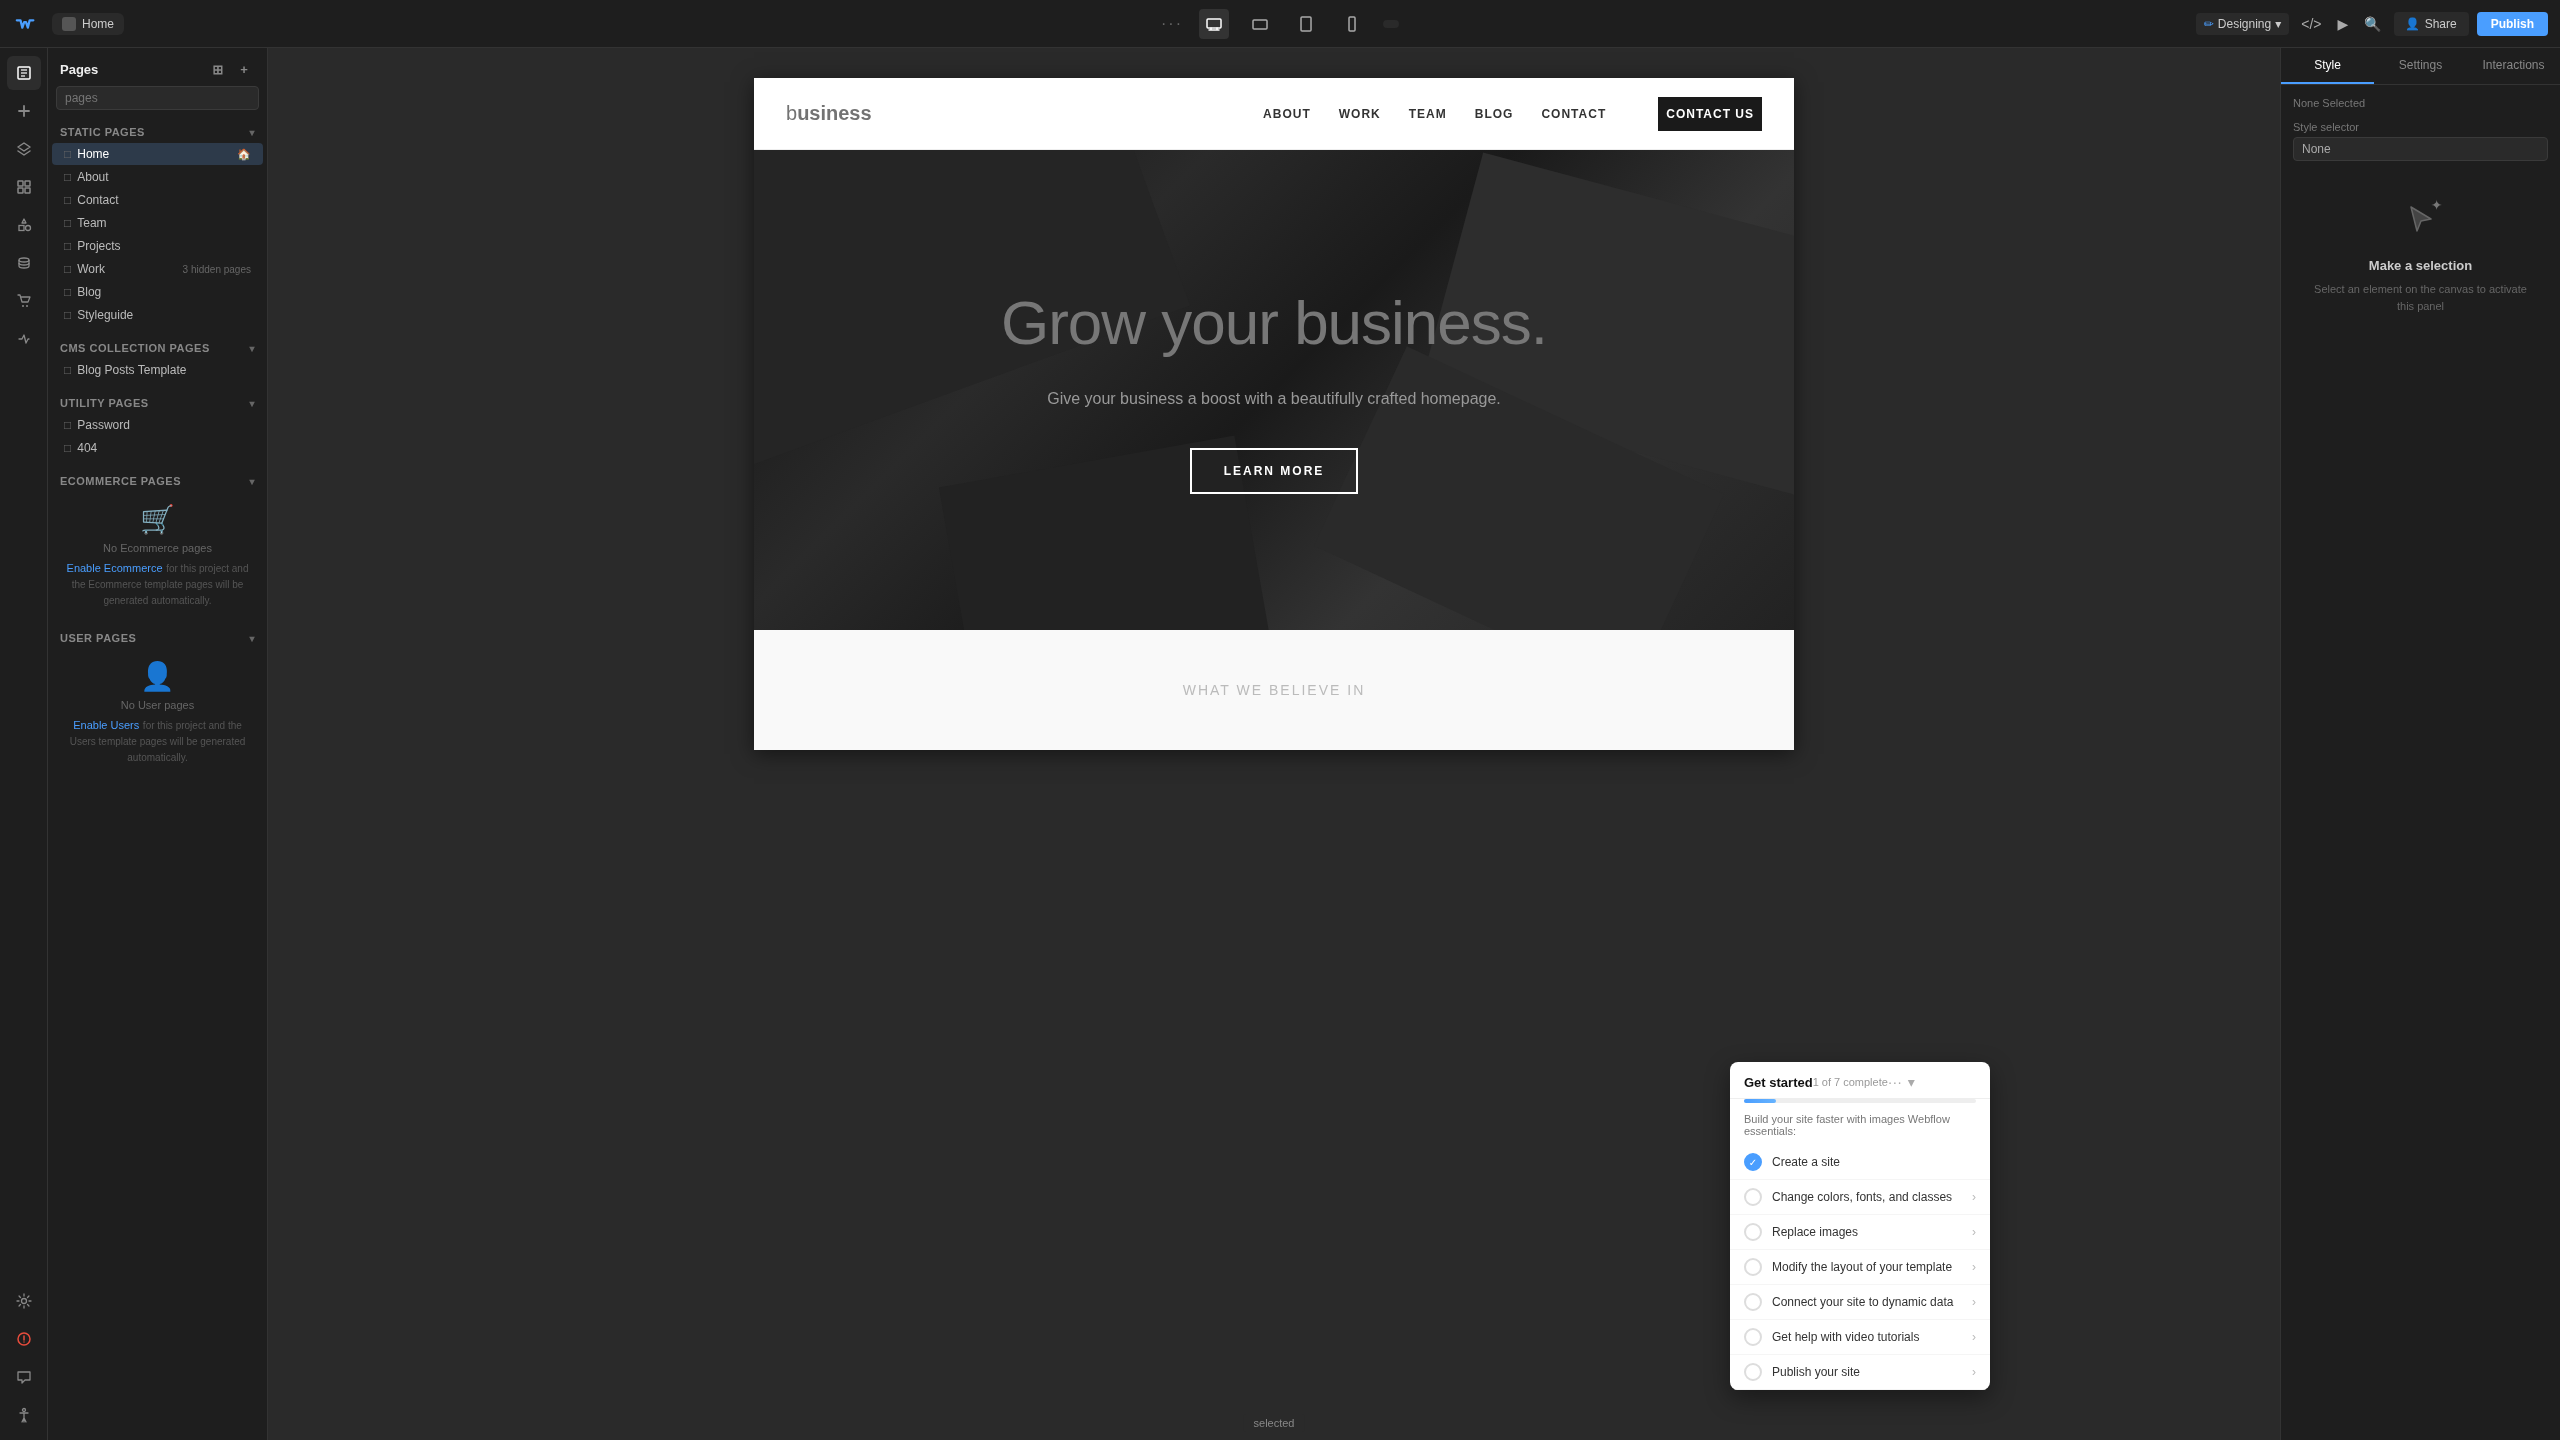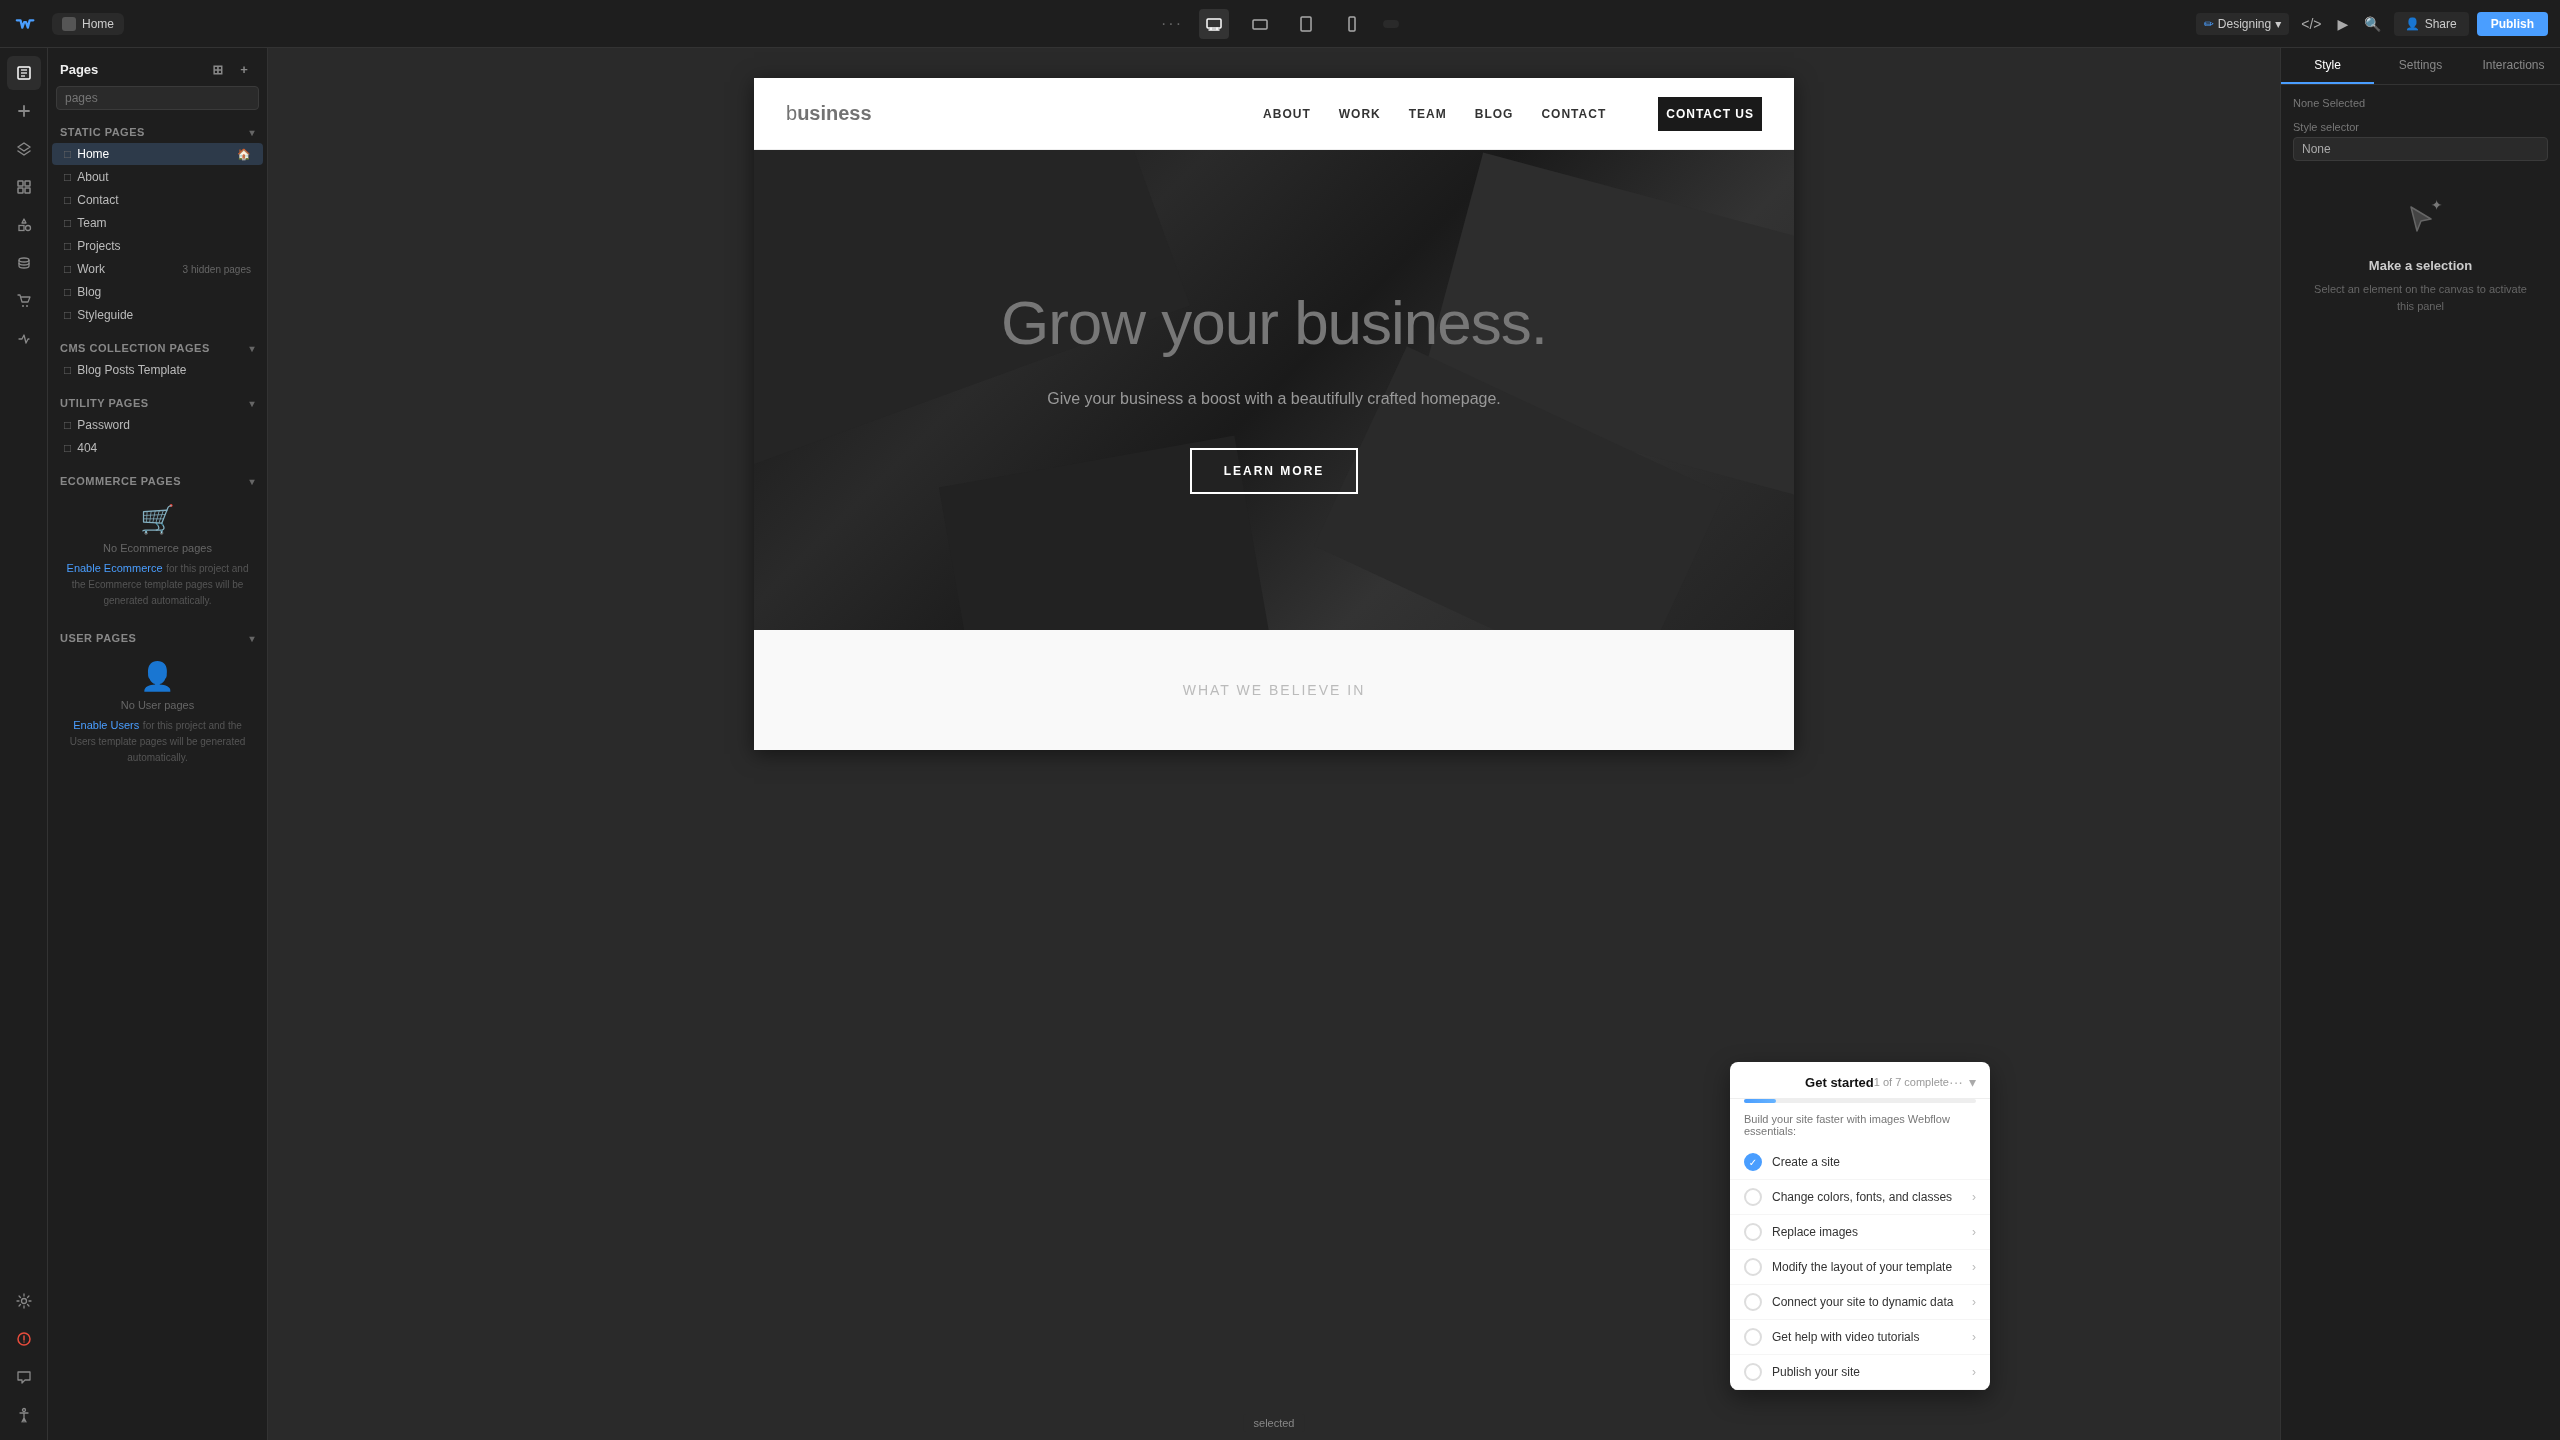--- a/index.html
+++ b/index.html
@@ -167,21 +167,21 @@
       right: 290px;
       bottom: 50px;
       width: 260px;
       background: #fff;
       border-radius: 8px;
       box-shadow: 0 8px 24px rgba(0,0,0,0.4);
       overflow: hidden;
       z-index: 50;
     }
     .gs-header {
-      display: flex; align-items: center; justify-content: flex-end;
+      display: flex; align-items: center; justify-content: flex-start;
       padding: 12px 14px 8px; border-bottom: 1px solid #eee;
     }
     .gs-title { font-size: 13px; font-weight: 700; color: #111; }
     .gs-progress-text { font-size: 11px; color: #999; }
     .gs-header-icons { display: flex; gap: 6px; align-items: center; }
     .gs-header-icon { font-size: 14px; color: #aaa; cursor: pointer; }
     .gs-progress-bar { height: 4px; background: #eee; margin: 0 14px 10px; border-radius: 2px; }
     .gs-progress-fill { height: 4px; background: linear-gradient(90deg, #4a9eff, #66b3ff); border-radius: 2px; }
     .gs-desc { font-size: 11px; color: #777; padding: 0 14px 8px; }
     .gs-item {

